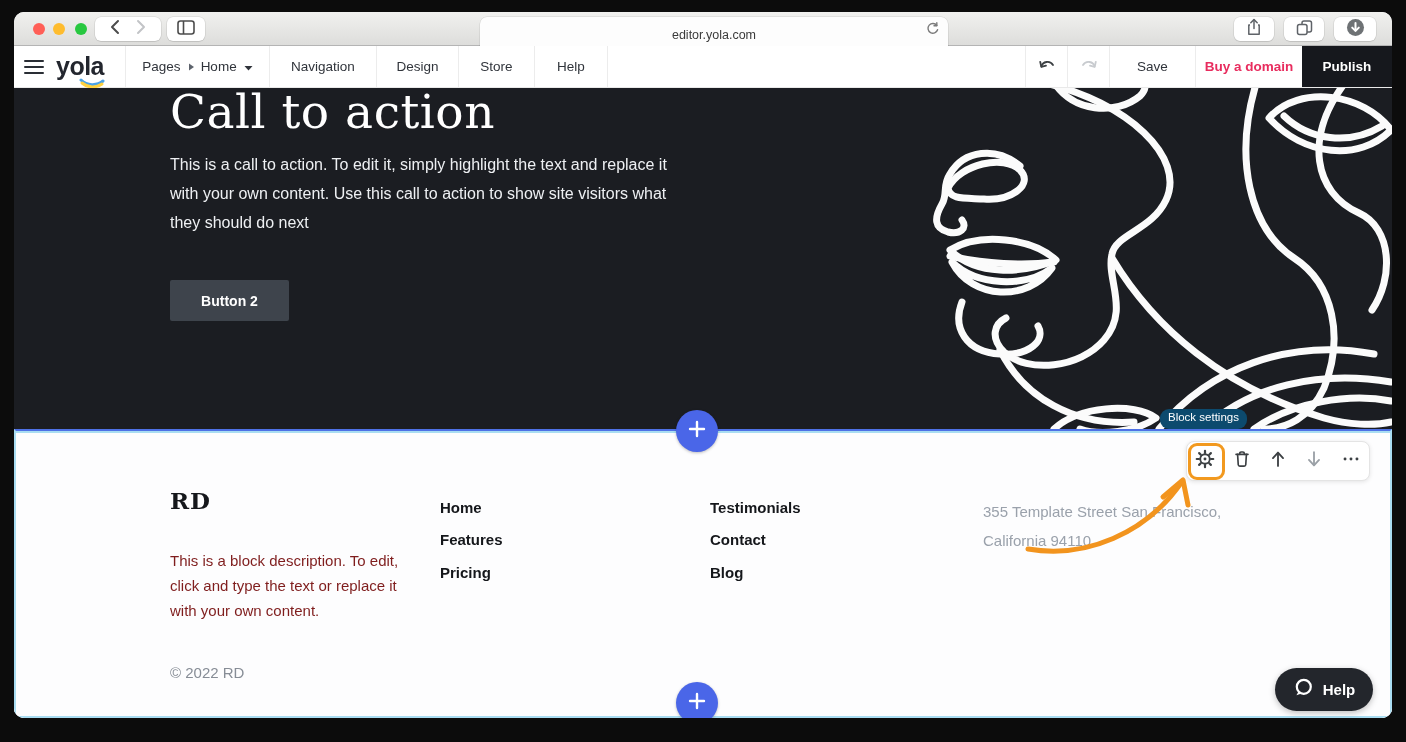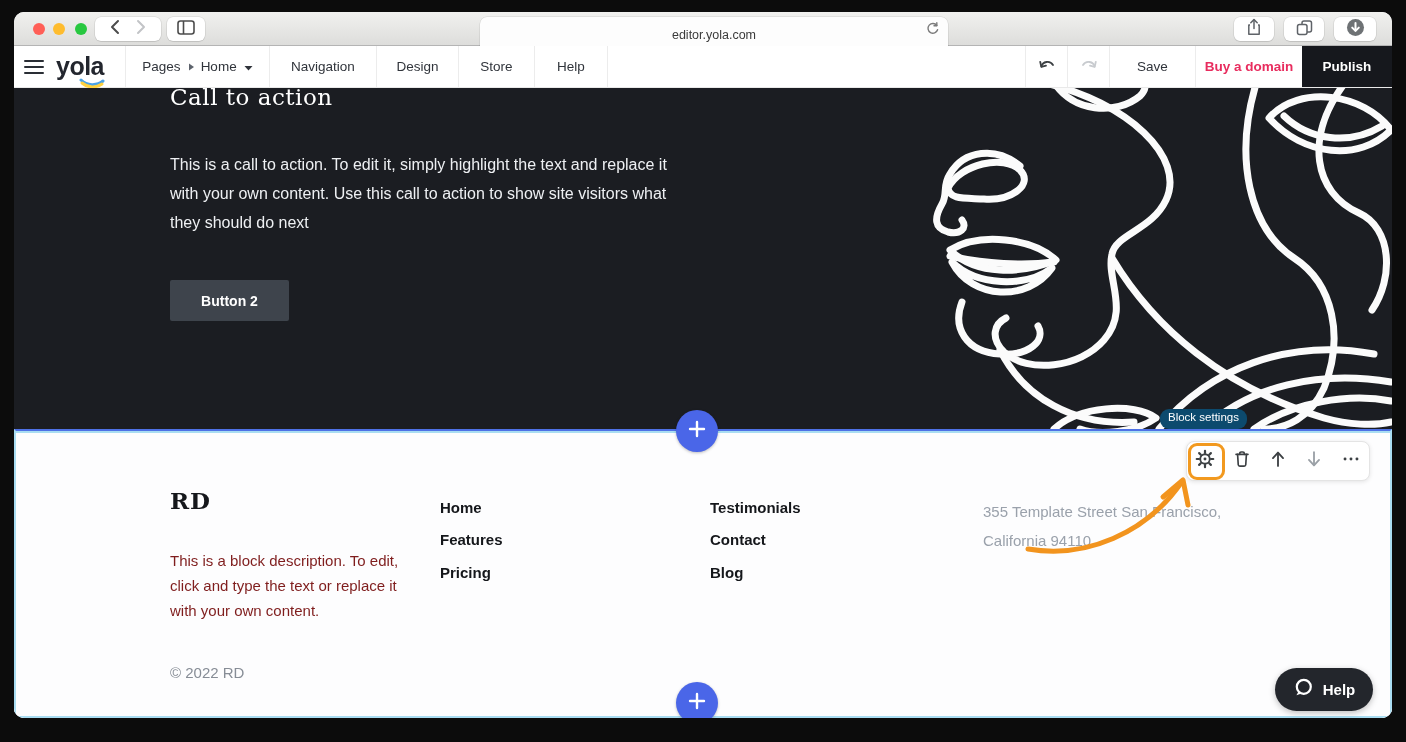--- a/index.html
+++ b/index.html
@@ -47,21 +47,21 @@
   .cell-save { width:86px; }
   .cell-buy { width:107px; color:#e82c5e; font-weight:bold; }
   .cell-publish { width:90px; background:#16181d; color:#ffffff; font-weight:bold; border-left:none; }
 
   
   .stage { position:relative; height:630px; overflow:hidden; background:#fdfdfe; }
 
   .hero { position:absolute; left:0; top:0; width:100%; height:341px; background:#1b1d22; overflow:hidden; }
   .hero-art { position:absolute; right:0; top:0; }
   .hero-title { position:absolute; left:156px; top:-4px; font-family:"DejaVu Serif", serif;
-                font-size:23px; font-weight:normal; color:#ffffff; letter-spacing:.5px; white-space:nowrap; }
+                font-size:47px; font-weight:normal; color:#ffffff; letter-spacing:.5px; white-space:nowrap; }
   .hero-body { position:absolute; left:156px; top:62px; width:520px; font-size:16px; line-height:29px; color:#eef0f3; }
   .hero-btn { position:absolute; left:156px; top:192px; width:119px; height:41px; background:#3e444c;
               color:#fff; font-weight:bold; font-size:14px; display:flex; align-items:center; justify-content:center;
               border-radius:2px; cursor:pointer; }
 
   .plus-btn { position:absolute; left:662px; width:42px; height:42px; border-radius:50%;
               background:#4a66e8; display:flex; align-items:center; justify-content:center; cursor:pointer; z-index:6;
               box-shadow:0 1px 3px rgba(0,0,0,.25); }
   .plus-top { top:322px; } .plus-bottom { top:594px; }
 

